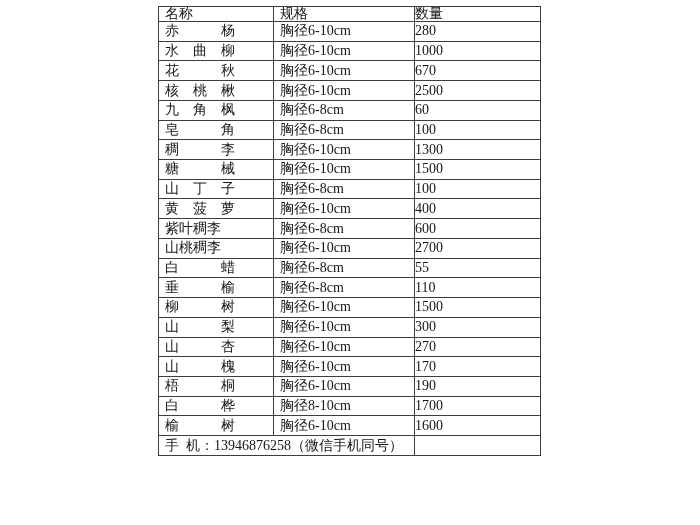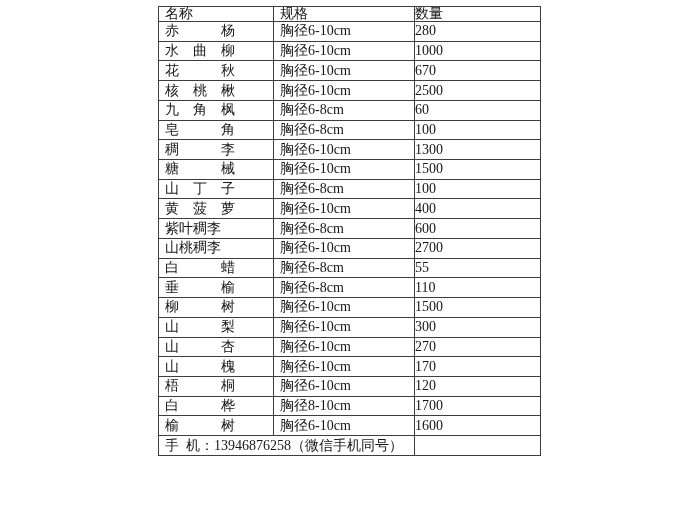--- a/index.html
+++ b/index.html
@@ -139,21 +139,21 @@
           <td class="qty">270</td>
         </tr>
         <tr>
           <td>山　　　槐</td>
           <td>胸径6-10cm</td>
           <td class="qty">170</td>
         </tr>
         <tr>
           <td>梧　　　桐</td>
           <td>胸径6-10cm</td>
-          <td class="qty">120</td>
+          <td class="qty">190</td>
         </tr>
         <tr>
           <td>白　　　桦</td>
           <td>胸径8-10cm</td>
           <td class="qty">1700</td>
         </tr>
         <tr>
           <td>榆　　　树</td>
           <td>胸径6-10cm</td>
           <td class="qty">1600</td>

